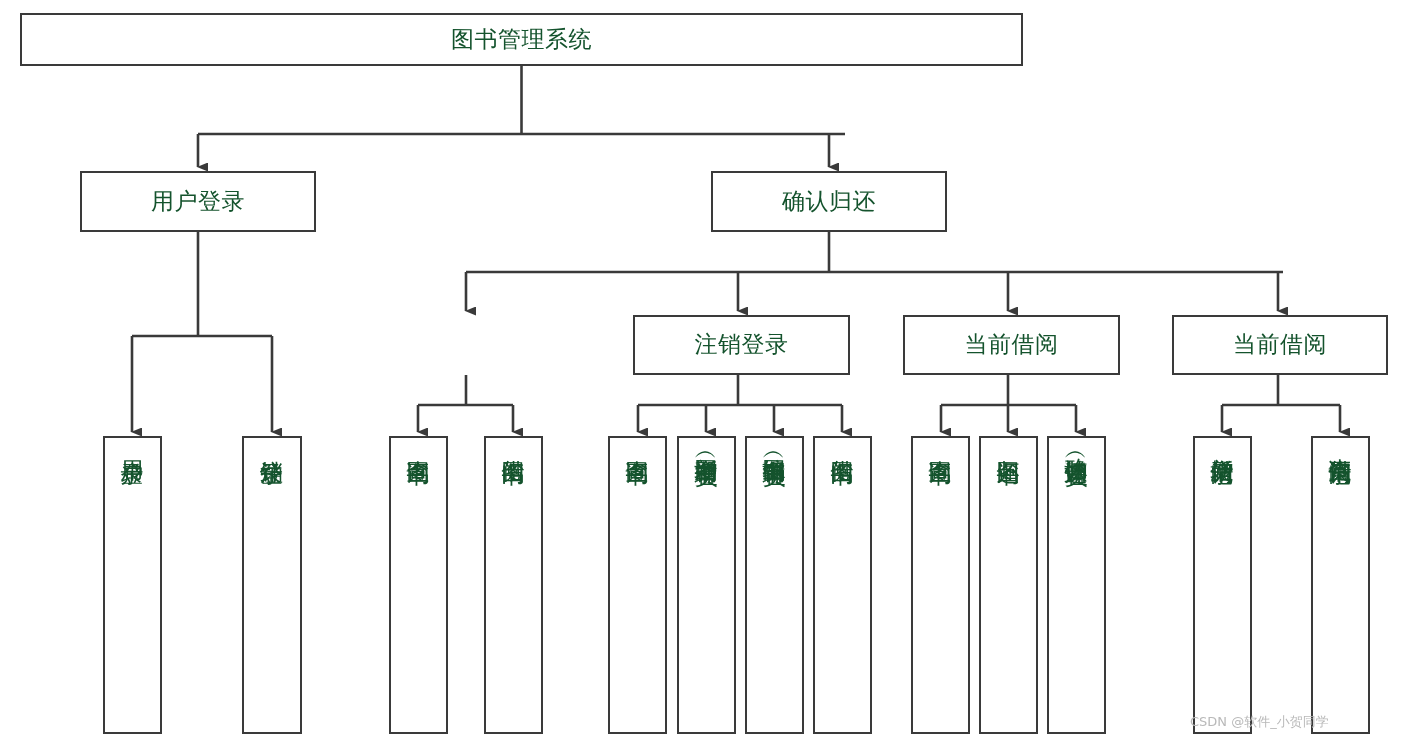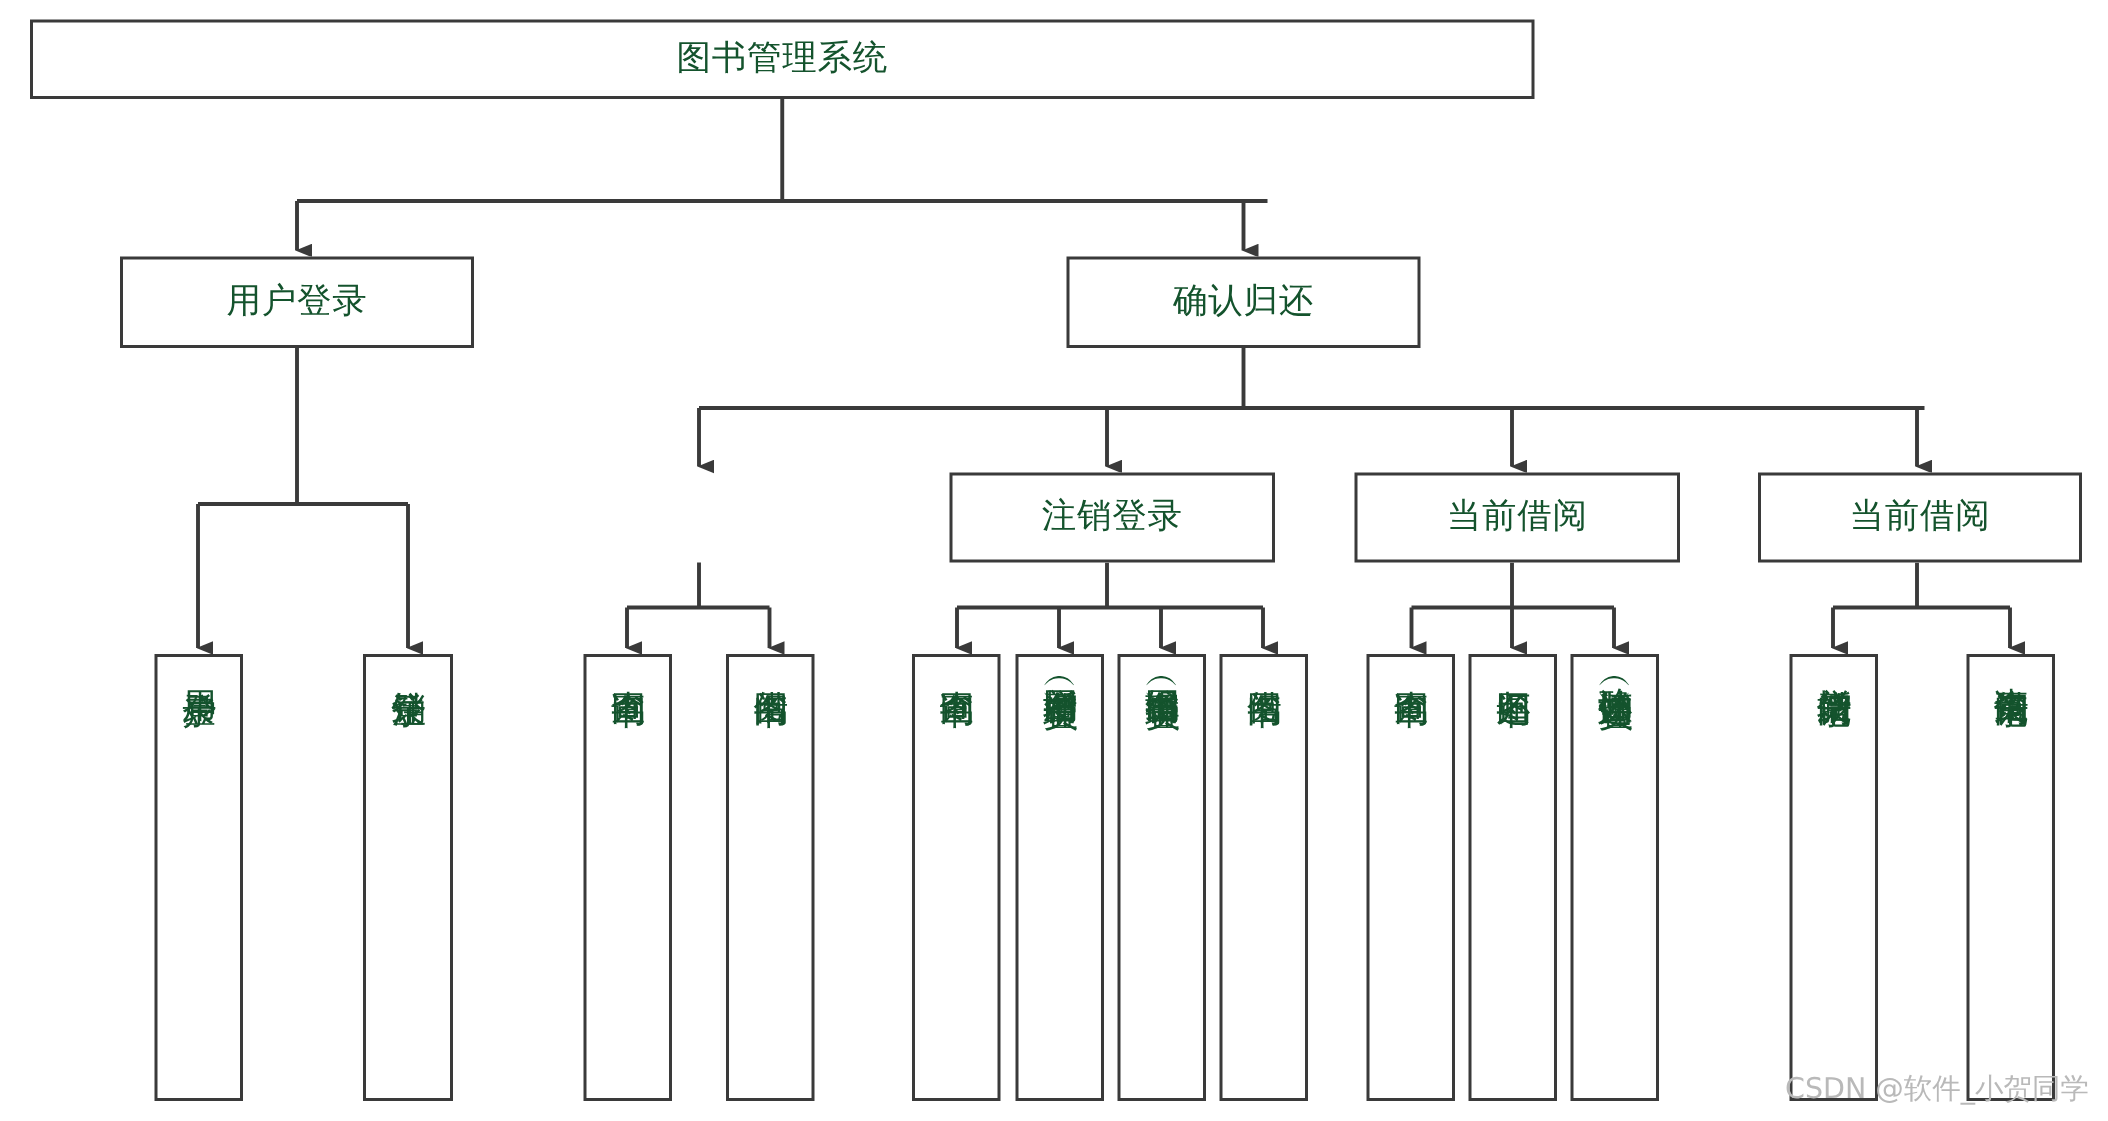--- a/index.html
+++ b/index.html
@@ -64,21 +64,21 @@
     margin-top: 4px;
     white-space: nowrap;
   }
   .node.vert.tall .label {
     margin-top: 2px;
   }
   .watermark {
     position: absolute;
     left: 1190px;
     top: 713px;
-    font-size: 19px;
+    font-size: 13px;
     color: #b9b9b9;
     white-space: nowrap;
     z-index: 5;
   }
 </style>
 </head>
 <body>
 
 <div id="diagram-root">
 

